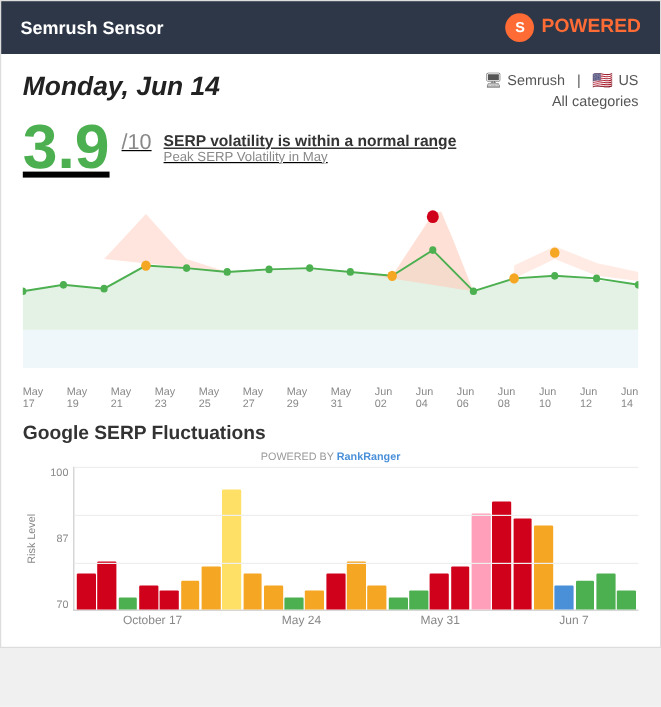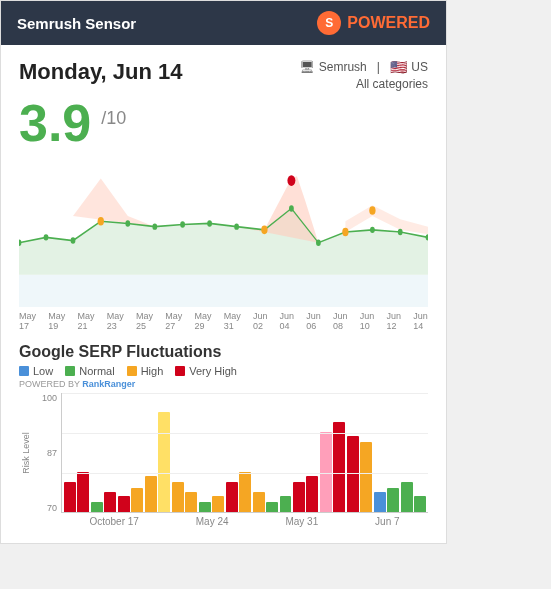--- a/index.html
+++ b/index.html
@@ -1,17 +1,17 @@
 <!DOCTYPE html>
 <html><head>
   <meta charset="utf-8">
   <style>
     * { box-sizing: border-box; margin: 0; padding: 0; }
     body { font-family: Arial, sans-serif; background: #f0f0f0; width: 551px; }
-    .widget { width: 447px; background: #fff; border: 1px solid #ddd; }
+    .widget { width: 551px; background: #fff; border: 1px solid #ddd; }
 
     
     .header {
       background: #2d3748;
       color: #fff;
       padding: 10px 16px;
       display: flex;
       justify-content: space-between;
       align-items: center;
     }
@@ -20,52 +20,52 @@
     .semrush-logo .icon-circle {
       width: 24px; height: 24px; background: #ff6b35; border-radius: 50%;
       display: flex; align-items: center; justify-content: center; color: #fff; font-size: 12px; font-weight: bold;
     }
 
     
     .content { padding: 14px 18px 10px; }
 
     
     .top-row { display: flex; justify-content: space-between; align-items: flex-start; margin-bottom: 4px; }
-    .date-title { font-size: 22px; font-weight: bold; color: #222; }
+    .date-title { font-size: 22px; font-weight: bold; color: #222; font-style: italic; }
     .controls { text-align: right; font-size: 12px; color: #555; }
     .controls .control-row { display: flex; gap: 10px; justify-content: flex-end; align-items: center; margin-bottom: 2px; }
     .control-item { display: flex; align-items: center; gap: 4px; color: #555; cursor: pointer; }
     .flag { font-size: 14px; }
     .categories { color: #555; font-size: 12px; }
 
     
-    .score-row { display: flex; align-items: center; gap: 10px; margin: 6px 0 8px; }
+    .score-row { display: flex; align-items: center; gap: 10px; margin: 6px 0 8px; text-decoration: underline; }
     .score-number { font-size: 52px; font-weight: bold; color: #4caf50; line-height: 1; }
     .score-denom { font-size: 18px; color: #888; align-self: flex-end; margin-bottom: 20px; }
     .score-desc { font-size: 13px; }
     .score-desc .main-text { font-weight: bold; color: #333; }
     .score-desc .sub-text { color: #888; font-size: 11px; }
 
     
     .chart-area { position: relative; height: 150px; margin: 4px -18px 0; padding: 0 18px; overflow: hidden; }
     .chart-svg { width: 100%; height: 100%; }
 
     
-    .x-labels { display: flex; justify-content: space-between; padding: 4px 0 6px; font-size: 9px; color: #888; align-items: center; }
+    .x-labels { display: flex; justify-content: space-between; padding: 14px 0 6px; font-size: 9px; color: #888; align-items: center; }
 
     
     .section-title { font-size: 16px; font-weight: bold; color: #333; margin: 6px 0 4px; }
 
     
     .legend { display: flex; gap: 12px; margin-bottom: 2px; }
     .legend-item { display: flex; align-items: center; gap: 4px; font-size: 11px; color: #555; }
     .legend-dot { width: 10px; height: 10px; border-radius: 1px; }
 
     
-    .powered-by { text-align: left; font-size: 9px; color: #999; margin-bottom: 4px; }
+    .powered-by { text-align: center; font-size: 9px; color: #999; margin-bottom: 4px; }
     .powered-by span { color: #4a90d9; font-weight: bold; }
   </style>
 </head>
 <body>
 
 <div class="widget">
 
   <div class="header">
     <span class="header-title">Semrush Sensor</span>
     <div class="semrush-logo">
@@ -90,20 +90,24 @@
             <span>US</span>
           </div>
         </div>
         <div class="categories">All categories</div>
       </div>
     </div>
 
     <div class="score-row">
       <span class="score-number">3.9</span>
       <span class="score-denom">/10</span>
+      <div class="score-desc">
+        <div class="main-text">SERP volatility is within a normal range</div>
+        <div class="sub-text">Peak SERP Volatility in May</div>
+      </div>
     </div>
 
     <div class="chart-area">
       <svg class="chart-svg" viewBox="0 0 515 140" preserveAspectRatio="none">
 
         <rect x="0" y="110" width="515" height="30" fill="#e8f4f8" opacity="0.7"></rect>
 
         <polygon points="0,80 34,75 68,78 103,60 137,62 171,65 206,63 240,62 274,65 309,68 343,48 377,80 411,70 445,68 515,75 515,110 0,110" fill="#c8e6c9" opacity="0.5"></polygon>
 
         <polygon points="274,65 309,68 343,20 350,18 360,40 377,80" fill="#ffccbc" opacity="0.6"></polygon>
@@ -151,38 +155,20 @@
       <span>Jun<br>04</span>
       <span>Jun<br>06</span>
       <span>Jun<br>08</span>
       <span>Jun<br>10</span>
       <span>Jun<br>12</span>
       <span>Jun<br>14</span>
     </div>
 
     <div class="section-title">Google SERP Fluctuations</div>
 
-    <div class="legend">
-      <div class="legend-item">
-        <div class="legend-dot" style="background:#4a90d9"></div>
-        <span>Low</span>
-      </div>
-      <div class="legend-item">
-        <div class="legend-dot" style="background:#4caf50"></div>
-        <span>Normal</span>
-      </div>
-      <div class="legend-item">
-        <div class="legend-dot" style="background:#f5a623"></div>
-        <span>High</span>
-      </div>
-      <div class="legend-item">
-        <div class="legend-dot" style="background:#d0021b"></div>
-        <span>Very High</span>
-      </div>
-    </div>
 
     <div class="powered-by">
       POWERED BY <span>RankRanger</span>
     </div>
 
     <div style="position:relative; padding-left:42px; margin-bottom:6px;">
 
       <div style="position:absolute; left:0; top:0; height:120px; display:flex; align-items:center; justify-content:center; width:14px;">
         <span style="transform:rotate(-90deg); white-space:nowrap; font-size:9px; color:#888; display:block; width:80px; text-align:center;">Risk Level</span>
       </div>

